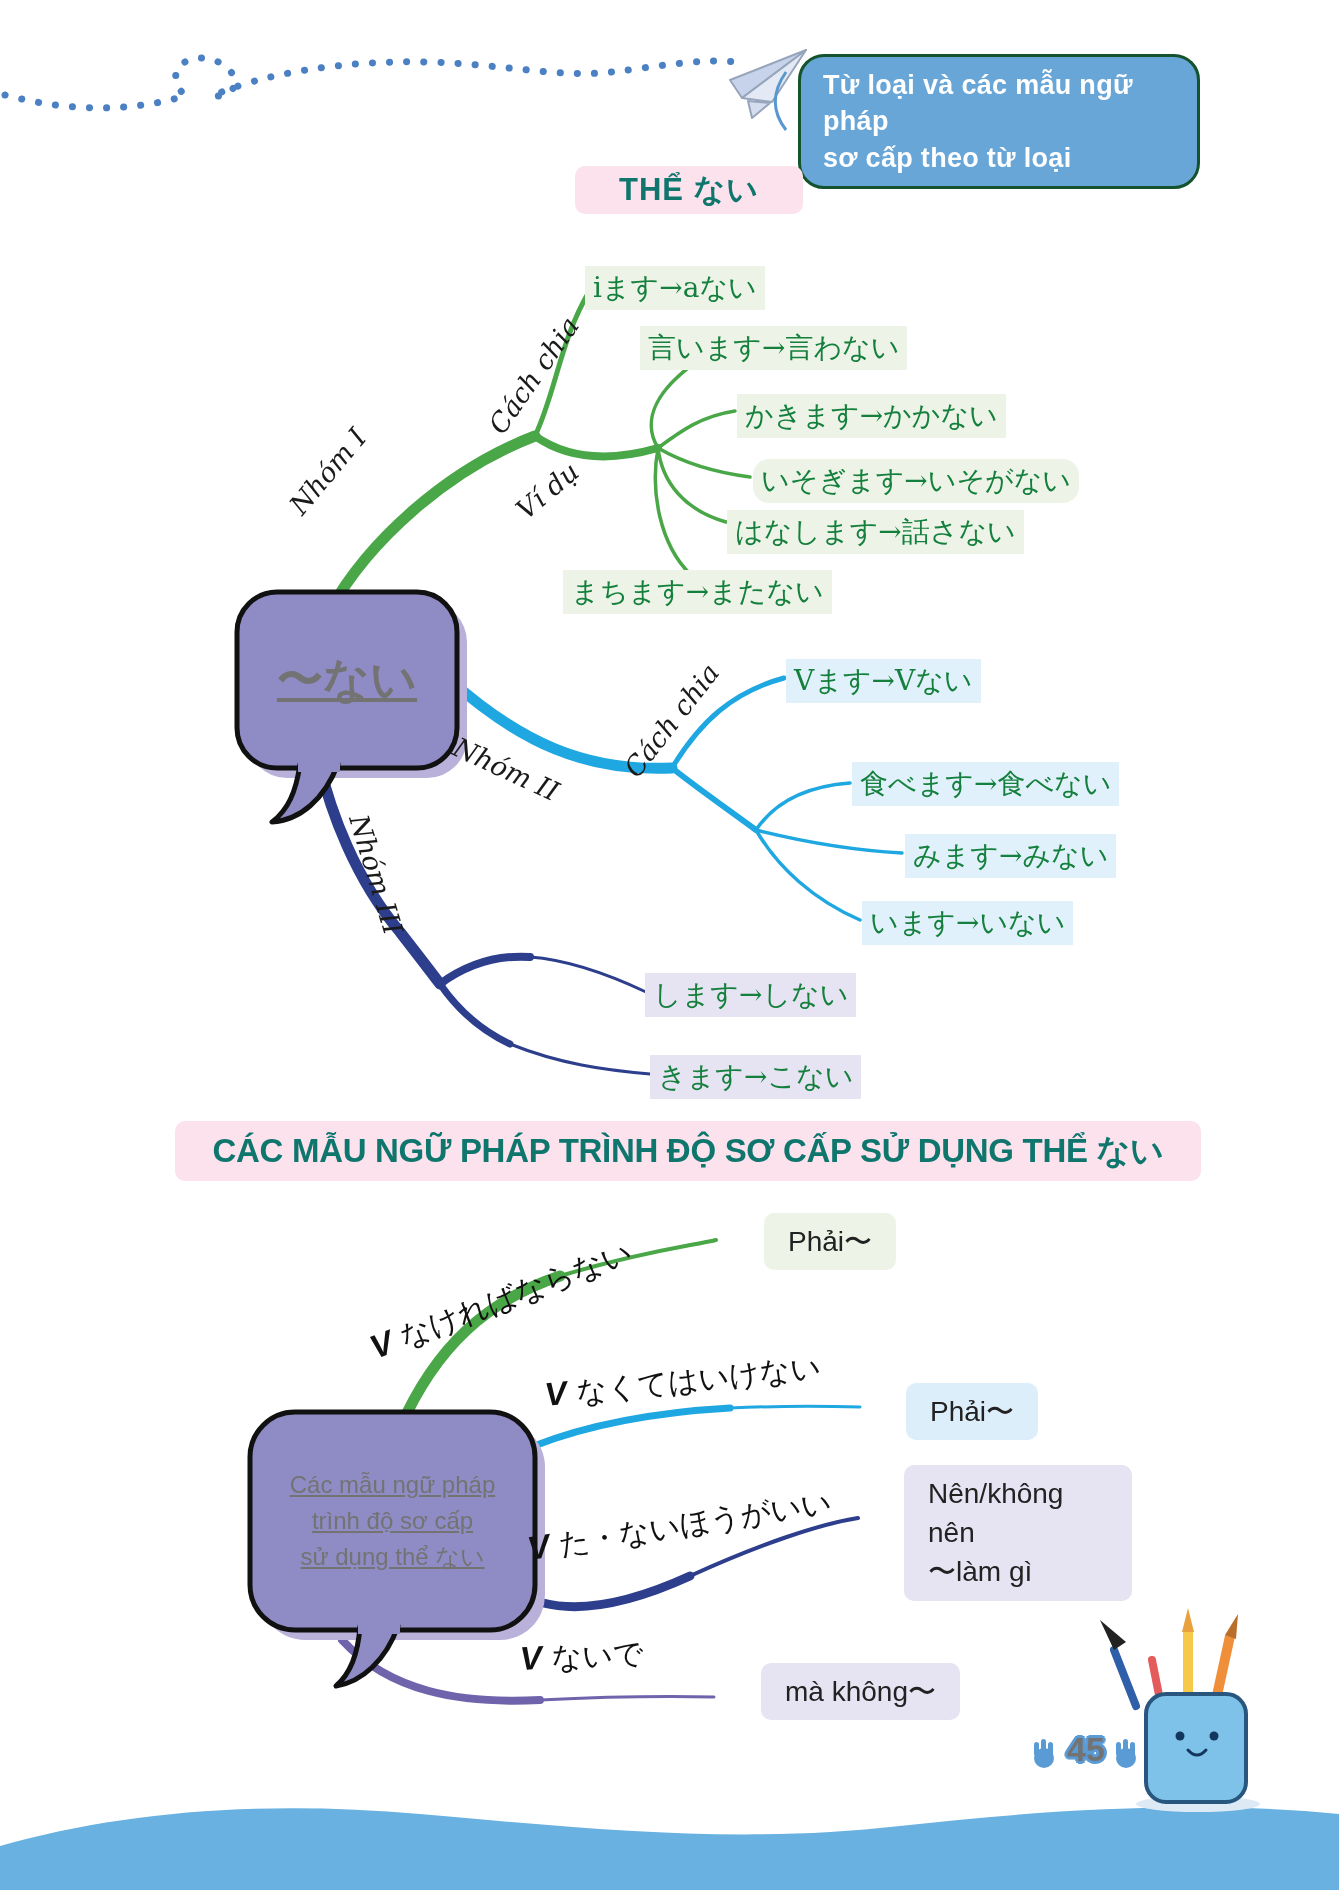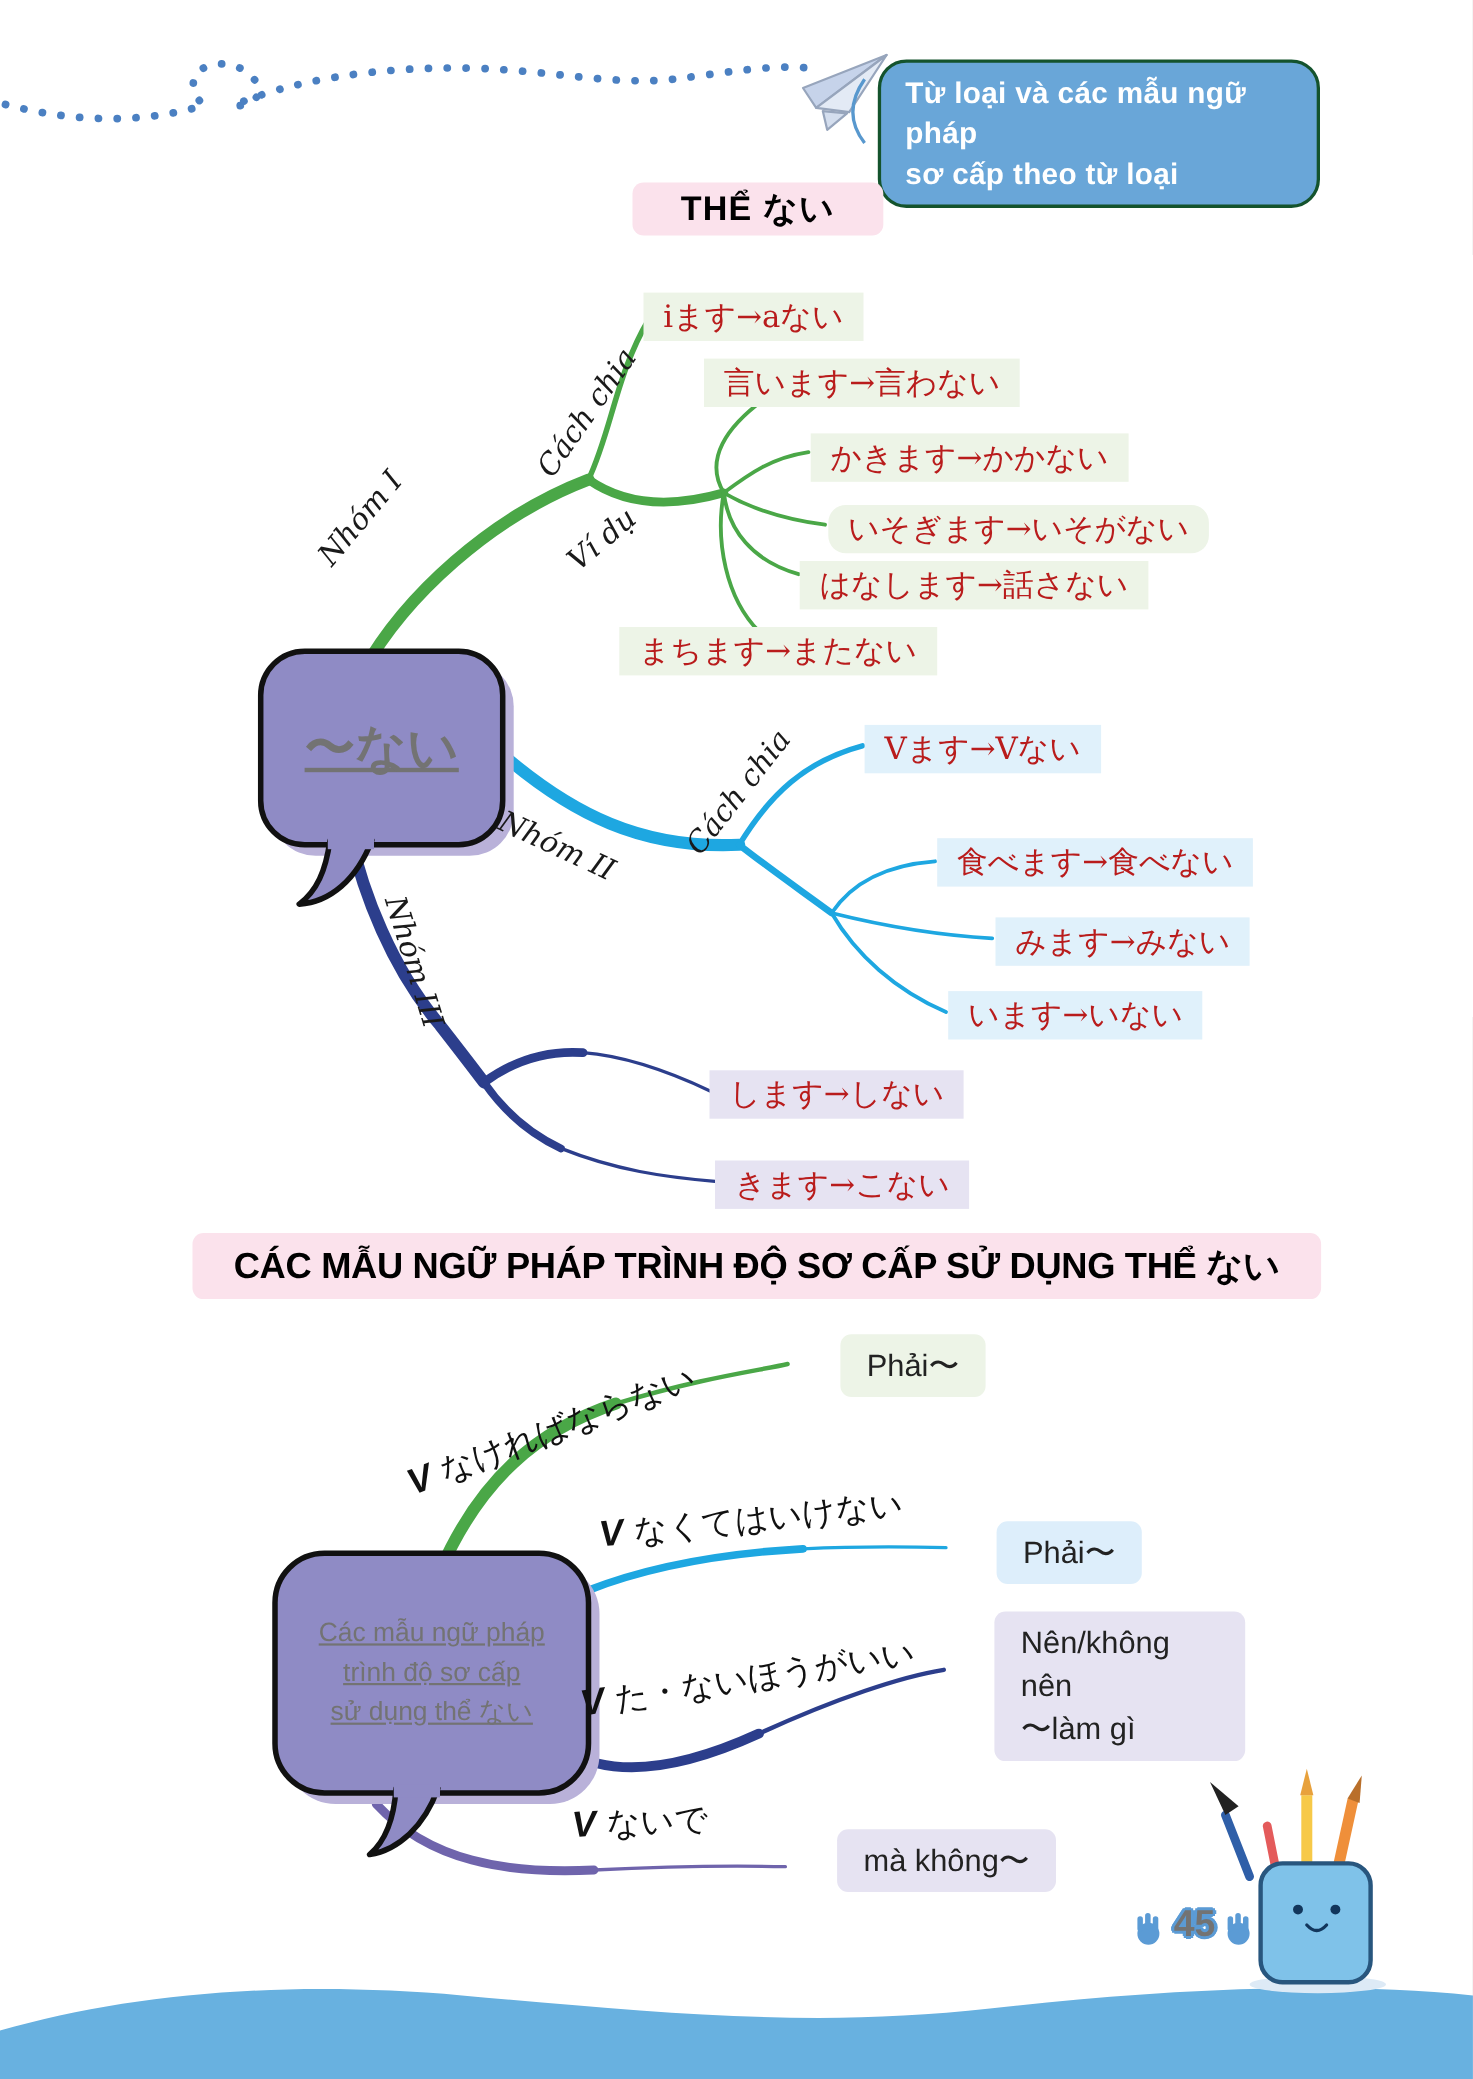--- a/index.html
+++ b/index.html
@@ -14,21 +14,21 @@
   .header-bubble {
     position:absolute; left:798px; top:54px; width:402px; min-height:86px;
     background:#69a6d8; border:3px solid #14532d; border-radius:26px;
     color:#ffffff; font-weight:bold; font-size:27px; line-height:1.35;
     padding:10px 22px; letter-spacing:.3px;
   }
 
   
   .title-pink {
     position:absolute; background:#fbe2ec; border-radius:10px;
-    color:#000000; font-weight:bold; text-align:center;
+    color:#0f766e; font-weight:bold; text-align:center;
     display:flex; align-items:center; justify-content:center;
   }
   .title-1 { left:575px; top:166px; width:228px; height:48px; font-size:31px; letter-spacing:1px; }
   .title-2 { left:175px; top:1121px; width:1026px; height:60px; font-size:33px; letter-spacing:-0.3px; }
 
   
   .bubble-text {
     position:absolute; color:#737373; display:flex; flex-direction:column;
     align-items:center; justify-content:center; text-align:right;text-decoration:underline;
   }
@@ -37,21 +37,21 @@
 
   
   .branch-label {
     position:absolute; font-family:"DejaVu Serif", serif; font-style:italic;
     font-size:27px; color:#1a1a1a; white-space:nowrap; transform-origin:0 50%;
   }
 
   
   .jp-box {
     position:absolute; font-family:"DejaVu Serif", serif; font-size:28px;
-    color:#b91c1c; padding:3px 18px; white-space:nowrap;
+    color:#15803d; padding:3px 8px; white-space:nowrap;
   }
   .tint-green { background:#edf4e7; }
   .tint-blue  { background:#e0f1fb; }
   .tint-lav   { background:#e6e3f2; }
 
   
   .pattern-label {
     position:absolute; white-space:nowrap; transform-origin:0 50%;
     color:#111; font-size:30px; font-family:"DejaVu Sans", sans-serif;
   }

